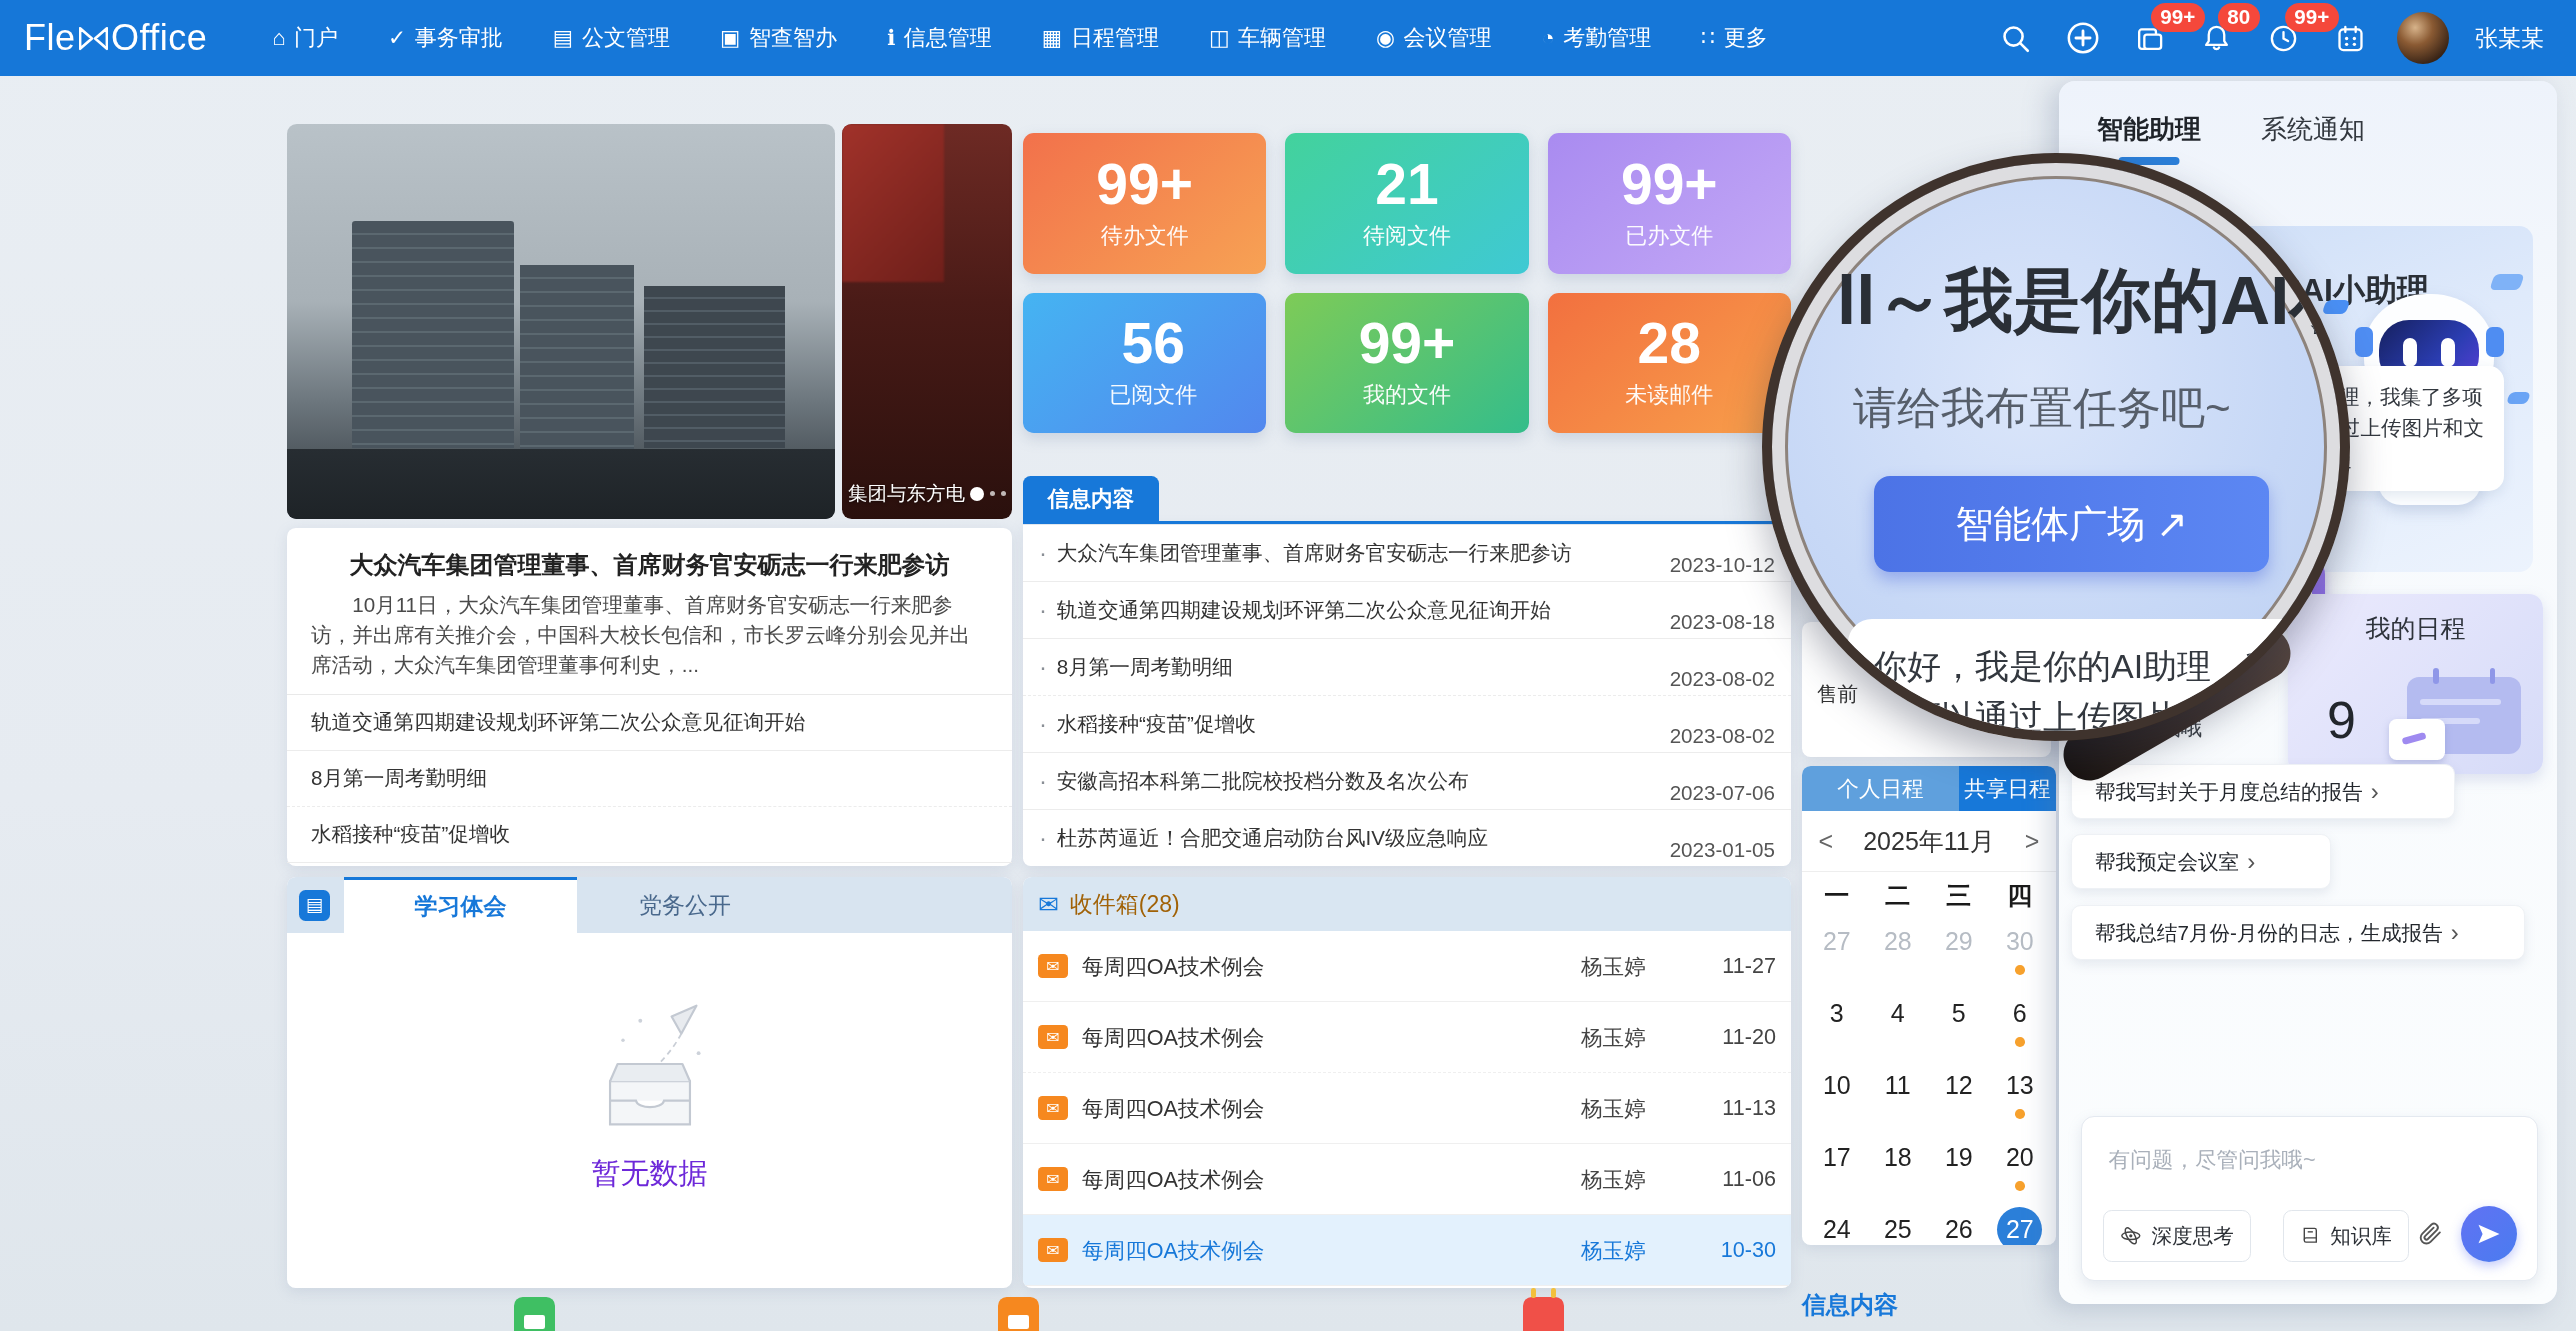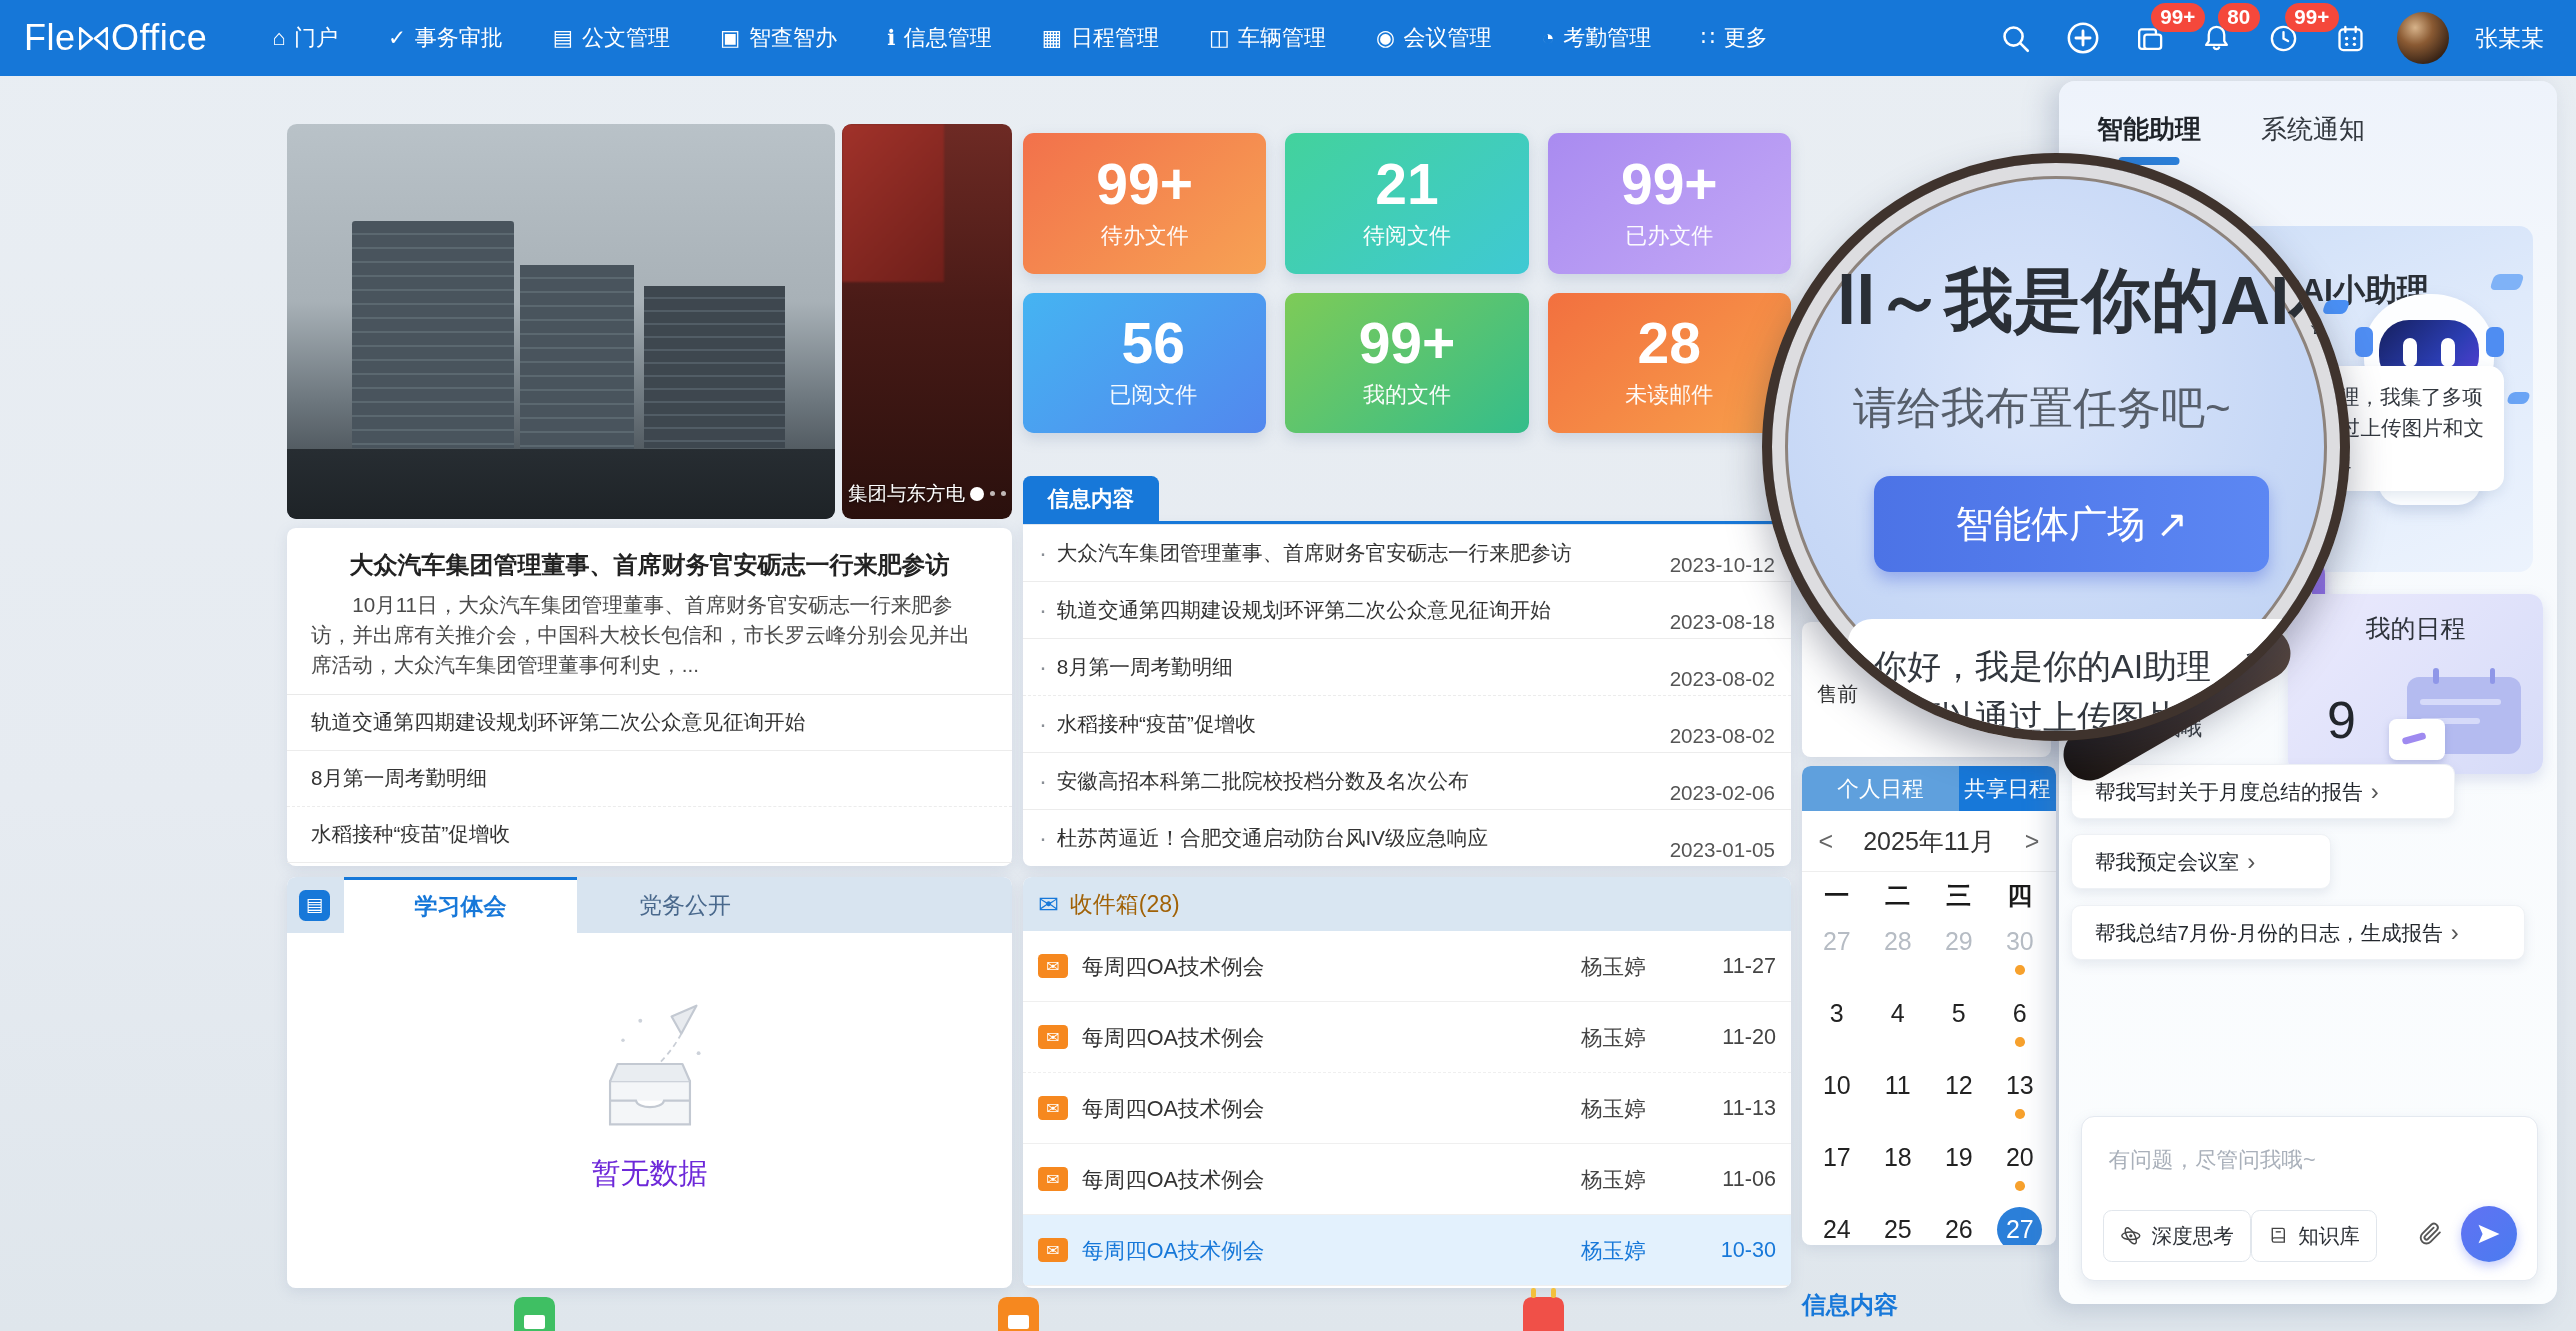--- a/index.html
+++ b/index.html
@@ -152,21 +152,21 @@
     box-shadow:0 3.2px 7.6px rgba(120,130,190,.35);}
   .si-note::after{content:"";position:absolute;left:13px;top:16px;width:24px;height:6.5px;border-radius:3.2px;background:#9f8af0;transform:rotate(-15deg);}
   .hint{position:absolute;left:35px;top:632px;font-size:21.6px;color:#3a3f45;}
   .chip{position:absolute;left:12px;height:53px;background:#fff;border:1.1px solid #eef1f5;border-radius:9.7px;
     box-shadow:0 4.3px 10.8px rgba(130,145,170,.16);display:flex;align-items:center;gap:8px;padding:0 23px;
     font-size:20.6px;color:#23272d;cursor:pointer;white-space:nowrap;}
   .chip .chev{color:#555;font-size:24px;}
   .input-card{position:absolute;left:21.6px;top:1035px;width:455px;height:163px;background:#fff;border:1.1px solid #e4e9f0;
     border-radius:13px;box-shadow:0 5.4px 14px rgba(130,145,170,.18);}
   .ph{position:absolute;left:27px;top:28px;font-size:21.6px;color:#a9b0ba;}
-  .tools{position:absolute;left:21.6px;bottom:18.4px;display:flex;gap:0;}
+  .tools{position:absolute;left:21.6px;bottom:18.4px;display:flex;gap:32px;}
   .tool-btn{height:50px;border:1.1px solid #e1e6ec;border-radius:8.7px;background:#fff;display:flex;align-items:center;
     gap:9.7px;padding:0 16px;font-size:20.6px;color:#2c3036;cursor:pointer;}
   .send-area{position:absolute;right:19.5px;bottom:18.4px;display:flex;align-items:center;gap:18.4px;}
   .send-btn{width:56px;height:56px;border-radius:50%;background:linear-gradient(135deg,#6172f3,#4a7cf0);
     display:flex;align-items:center;justify-content:center;cursor:pointer;box-shadow:0 4.3px 10.8px rgba(90,110,240,.35);}
   
   .lens-handle{position:absolute;left:2050px;top:678px;width:254px;height:52px;border-radius:26px;
     background:linear-gradient(90deg,#18120f 0%,#3c2f29 55%,#57463e 100%);transform:rotate(-30deg);z-index:58;}
   .lens{position:absolute;left:1762px;top:153px;width:568px;height:568px;border-radius:50%;z-index:60;
     border:10.8px solid #3f332d;
@@ -393,21 +393,21 @@
           <span class="d">2023-08-02</span>
         </div>
         <div class="info-row">
           <span class="bdot">·</span>
           <span class="t">水稻接种“疫苗”促增收</span>
           <span class="d">2023-08-02</span>
         </div>
         <div class="info-row">
           <span class="bdot">·</span>
           <span class="t">安徽高招本科第二批院校投档分数及名次公布</span>
-          <span class="d">2023-02-06</span>
+          <span class="d">2023-07-06</span>
         </div>
         <div class="info-row">
           <span class="bdot">·</span>
           <span class="t">杜苏芮逼近！合肥交通启动防台风IV级应急响应</span>
           <span class="d">2023-01-05</span>
         </div>
       </div>
   </div>
 
   <div class="card inbox-card">

